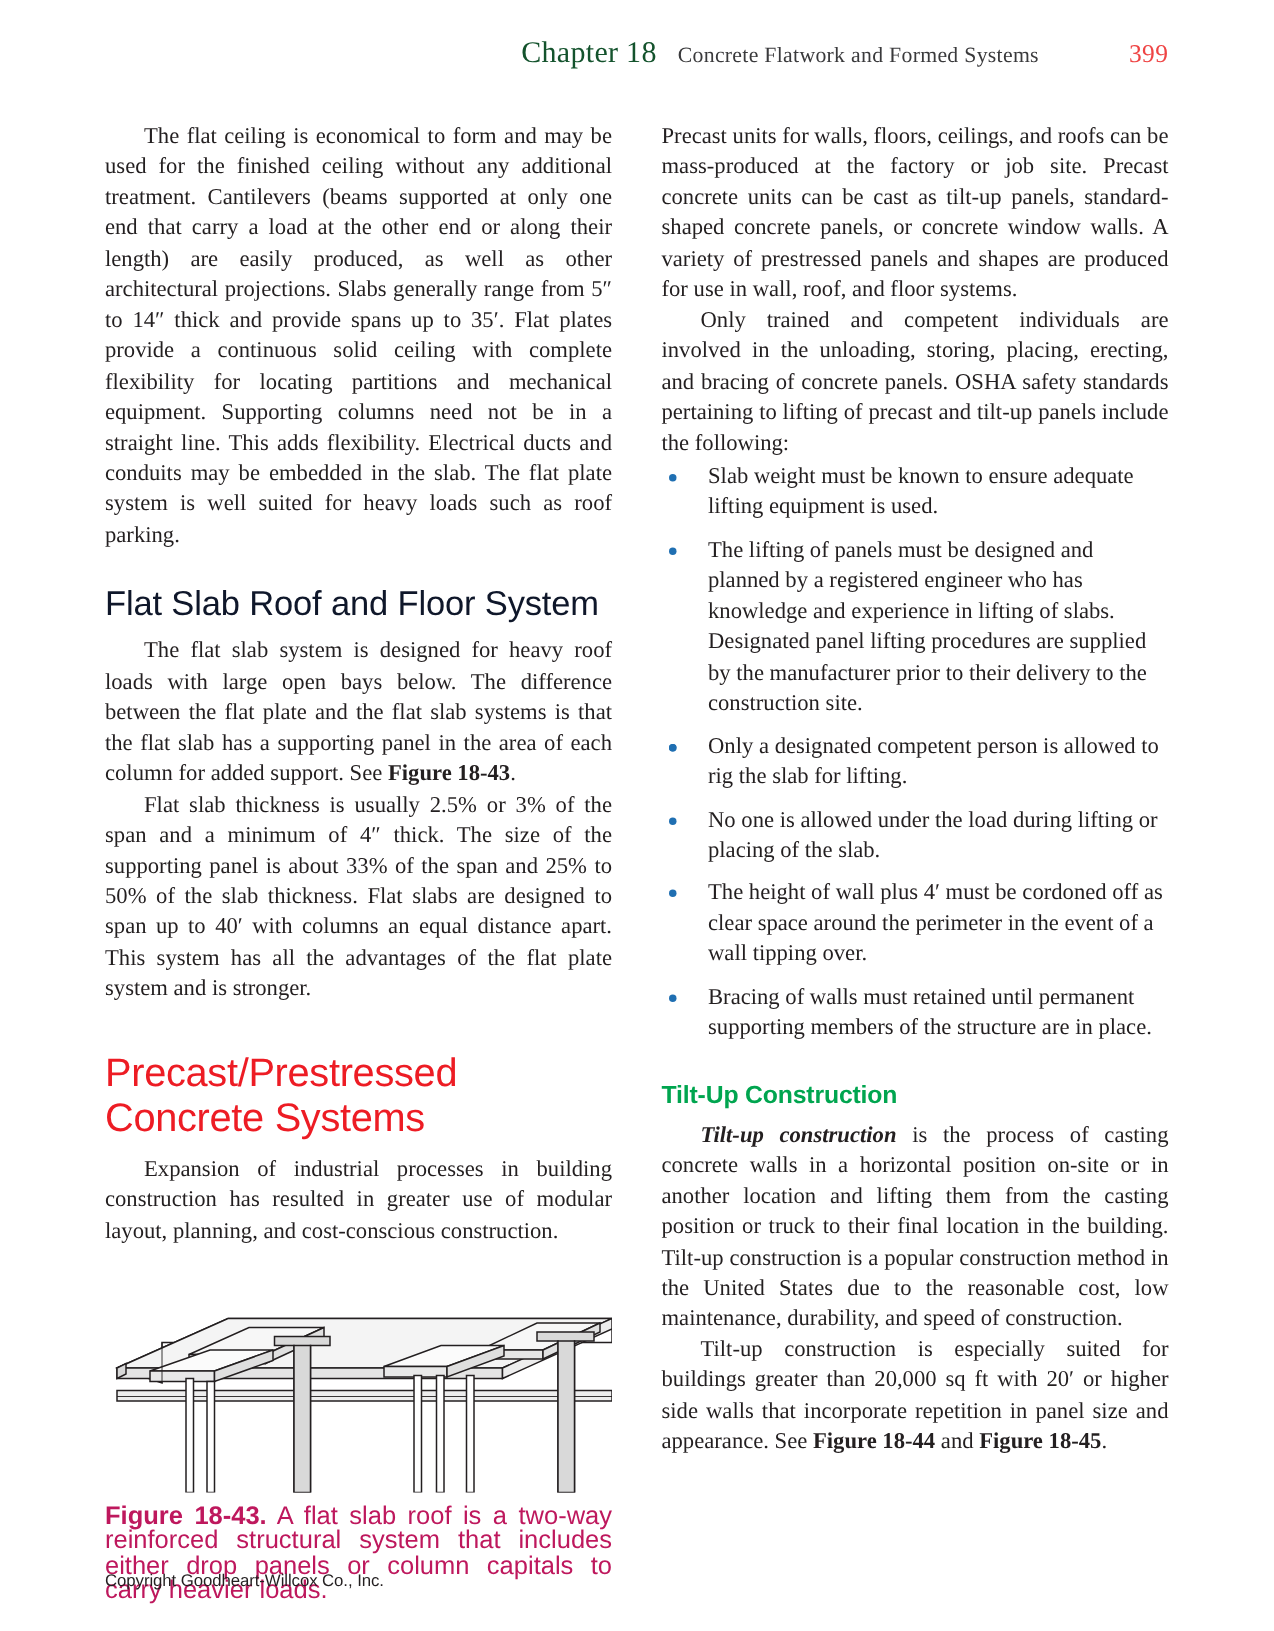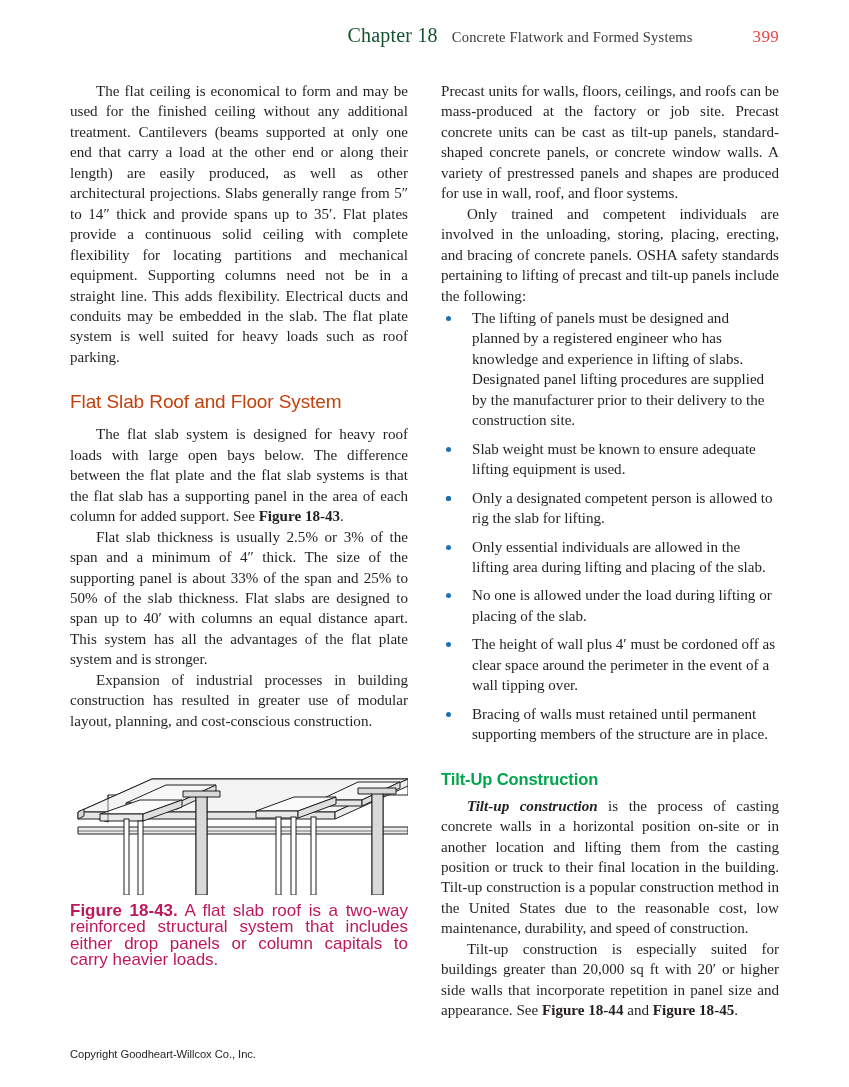--- a/index.html
+++ b/index.html
@@ -84,23 +84,23 @@
   p.body.last-line-left { text-align-last: left; }
 
   b, strong { font-weight: bold; }
   i, em { font-style: italic; }
 
   
   h2.head-blue {
     margin: 22px 0 9px 0;
     font-family: "Liberation Sans", sans-serif;
     font-weight: normal;
-    font-size: 19px;
+    font-size: 23px;
     line-height: 26px;
-    color: #c2410c;
+    color: #0f172a;
     letter-spacing: -0.1px;
   }
   h1.head-red {
     margin: 30px 0 10px 0;
     font-family: "Liberation Sans", sans-serif;
     font-weight: normal;
     font-size: 26.5px;
     line-height: 30px;
     color: #ed1c24;
     letter-spacing: -0.2px;
@@ -198,20 +198,21 @@
     <div class="col col-left">
 
       <p class="body indent">The flat ceiling is economical to form and may be used for the finished ceiling without any addi­tional treatment. Cantilevers (beams supported at only one end that carry a load at the other end or along their length) are easily produced, as well as other architectural projections. Slabs generally range from 5″ to 14″ thick and provide spans up to 35′. Flat plates provide a continuous solid ceiling with complete flexibility for locating partitions and mechanical equipment. Supporting columns need not be in a straight line. This adds flexibility. Electrical ducts and conduits may be embedded in the slab. The flat plate system is well suited for heavy loads such as roof parking.</p>
 
       <h2 class="head-blue">Flat Slab Roof and Floor System</h2>
 
       <p class="body indent"><span>The flat slab system is designed for heavy roof loads with large open bays below. The difference between the flat plate and the flat slab systems is that the flat slab has a supporting panel in the area of each column for added support. See </span><b>Figure 18-43</b><span>.</span></p>
 
       <p class="body indent last-line-left">Flat slab thickness is usually 2.5% or 3% of the span and a minimum of 4″ thick. The size of the supporting panel is about 33% of the span and 25% to 50% of the slab thickness. Flat slabs are designed to span up to 40′ with columns an equal distance apart. This system has all the advantages of the flat plate system and is stronger.</p>
 
+      <h1 class="head-red">Precast/Prestressed Concrete Systems</h1>
 
       <p class="body indent last-line-left">Expansion of industrial processes in building construction has resulted in greater use of modular layout, planning, and cost-conscious construction.</p>
 
       <div class="figure-block">
 
         <svg class="figure-art" viewBox="0 0 338 140" xmlns="http://www.w3.org/2000/svg">
           <defs>
             <linearGradient id="slabtop" x1="0" y1="0" x2="0" y2="1">
               <stop offset="0" stop-color="#f2f2f2"></stop>
               <stop offset="1" stop-color="#dddddd"></stop>
@@ -271,25 +272,24 @@
 
     </div>
 
     <div class="col col-right">
 
       <p class="body last-line-left">Precast units for walls, floors, ceilings, and roofs can be mass-produced at the factory or job site. Precast concrete units can be cast as tilt-up panels, standard-shaped concrete panels, or concrete window walls. A variety of prestressed panels and shapes are produced for use in wall, roof, and floor systems.</p>
 
       <p class="body indent last-line-left">Only trained and competent individuals are involved in the unloading, storing, placing, erecting, and bracing of concrete panels. OSHA safety stan­dards pertaining to lifting of precast and tilt-up panels include the following:</p>
 
       <ul class="bullets">
+        <li><span class="bullet-dot"></span><span>Slab weight must be known to ensure adequate lifting equipment is used.</span></li>
         <li><span class="bullet-dot"></span><span>The lifting of panels must be designed and planned by a registered engineer who has knowledge and experience in lifting of slabs. Designated panel lifting procedures are supplied by the manufacturer prior to their delivery to the construction site.</span></li>
-        <li><span class="bullet-dot"></span><span>Slab weight must be known to ensure adequate lifting equipment is used.</span></li>
         <li><span class="bullet-dot"></span></li>
         <li><span class="bullet-dot"></span><span>Only a designated competent person is allowed to rig the slab for lifting.</span></li>
-        <li><span class="bullet-dot"></span><span>Only essential individuals are allowed in the lifting area during lifting and placing of the slab.</span></li>
         <li><span class="bullet-dot"></span><span>No one is allowed under the load during lifting or placing of the slab.</span></li>
         <li><span class="bullet-dot"></span><span>The height of wall plus 4′ must be cordoned off as clear space around the perimeter in the event of a wall tipping over.</span></li>
         <li><span class="bullet-dot"></span><span>Bracing of walls must retained until permanent supporting members of the structure are in place.</span></li>
       </ul>
 
       <h3 class="head-green">Tilt-Up Construction</h3>
 
       <p class="body indent last-line-left"><b><i>Tilt-up construction</i></b><span> is the process of casting concrete walls in a horizontal position on-site or in another location and lifting them from the casting position or truck to their final location in the building. Tilt-up construction is a popular construc­tion method in the United States due to the reason­able cost, low maintenance, durability, and speed of construction.</span></p>
 
       <p class="body indent last-line-left"><span>Tilt-up construction is especially suited for buildings greater than 20,000 sq ft with 20′ or higher side walls that incorporate repetition in panel size and appearance. See </span><b>Figure 18-44</b><span> and </span><b>Figure 18-45</b><span>.</span></p>

